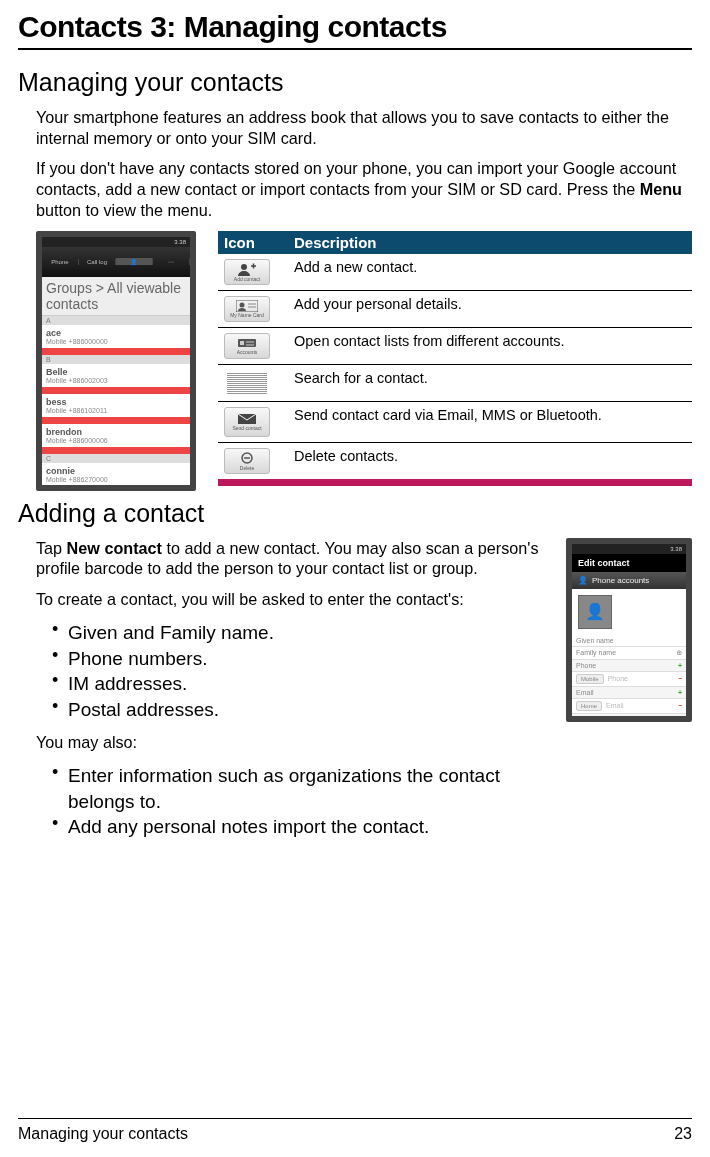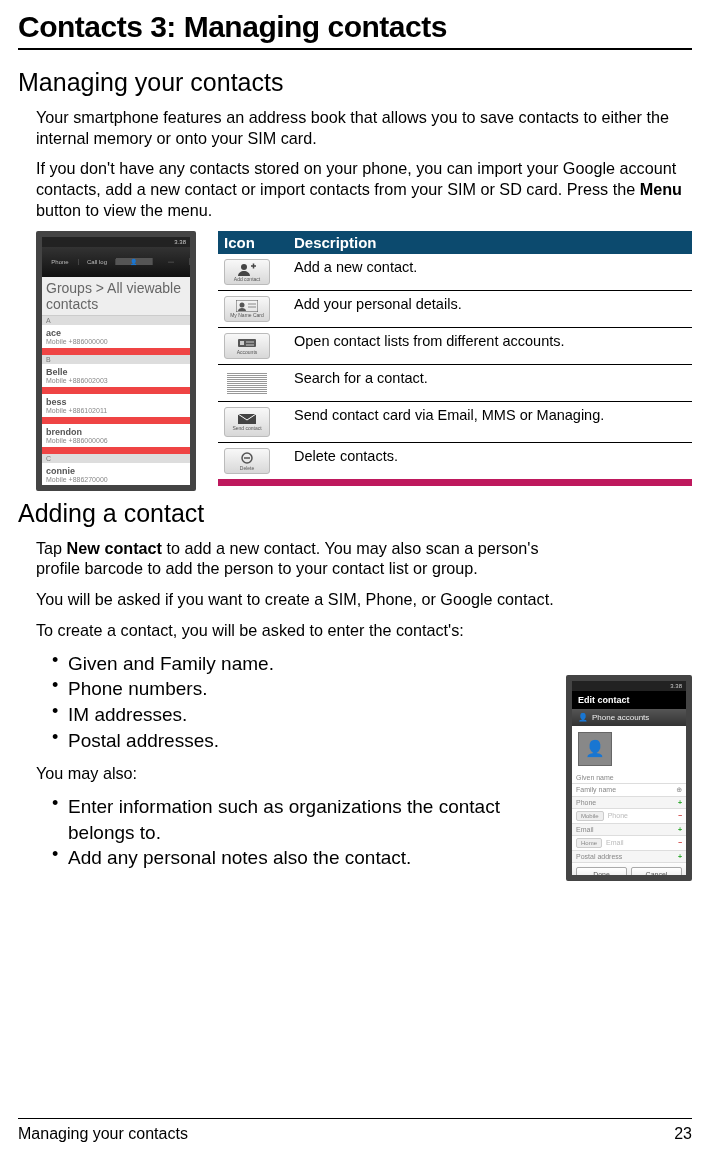--- a/index.html
+++ b/index.html
@@ -44,21 +44,21 @@
     background: #fff;
     border: 6px solid #444;
     border-radius: 2px;
     font-size: 8px;
     color: #444;
     overflow: hidden;
     flex: 0 0 auto;
   }
   .phone-shot.small {
     width: 126px;
-    height: 206px;
+    height: 184px;
   }
   .ps-top {
     height: 10px;
     background: #222;
     color: #ccc;
     font-size: 6px;
     display:flex;
     justify-content:flex-end;
     align-items:center;
     padding:0 4px;
@@ -139,21 +139,21 @@
   .bullets li::before{
     content:"•";
     position:absolute;
     left:0;
     font-size:18px;
     line-height:1.1;
   }
   .adding-row{
     display:flex;
     gap:8px;
-    align-items:flex-end;
+    align-items:flex-start;
   }
   .adding-text{flex:1;}
   .footer{
     position:absolute;
     bottom:14px;
     left:18px;
     right:18px;
     border-top:1px solid #000;
     padding-top:6px;
     font-size:16px;
@@ -289,21 +289,21 @@
         <tr>
           <td class="icon-cell">
               <div class="ico envelope-wrap">
             <svg width="20" height="12" viewBox="0 0 20 12">
                   <rect x="1" y="1" width="18" height="10" fill="#444"></rect>
                   <path d="M1 1l9 6 9-6" stroke="#fff" stroke-width="1" fill="none"></path>
                 </svg>
             <span class="sub">Send contact</span>
           </div>
             </td>
-          <td>Send contact card via Email, MMS or Managing.</td>
+          <td>Send contact card via Email, MMS or Bluetooth.</td>
         </tr>
         <tr>
           <td class="icon-cell">
               <div class="ico">
             <svg width="18" height="14" viewBox="0 0 18 14">
                   <circle cx="9" cy="7" r="5" fill="none" stroke="#555" stroke-width="1.5"></circle>
                   <line x1="6" y1="7" x2="12" y2="7" stroke="#555" stroke-width="1.5"></line>
                 </svg>
             <span class="sub">Delete</span>
           </div>
@@ -315,32 +315,31 @@
   </div>
 </div>
 
 <h2 class="section-title">Adding a contact</h2>
 
 <div class="indent adding-row">
   <div class="adding-text">
     <p class="para">
       <span>Tap </span><span class="bold">New contact</span><span> to add a new contact. You may also scan a person's profile barcode to add the person to your contact list or group.</span>
     </p>
-    <p class="para">You will be asked if you want to create a SIM, Phone, or Google contact.</p>
     <p class="para">To create a contact, you will be asked to enter the contact's:</p>
     <ul class="bullets">
       <li>Given and Family name.</li>
       <li>Phone numbers.</li>
       <li>IM addresses.</li>
       <li>Postal addresses.</li>
     </ul>
     <p class="para">You may also:</p>
     <ul class="bullets">
       <li>Enter information such as organizations the contact belongs to.</li>
-      <li>Add any personal notes also the contact.</li>
+      <li>Add any personal notes import the contact.</li>
     </ul>
   </div>
 
   <div class="phone-shot small">
     <div class="ps-top">
         <span>3.38</span>
       </div>
     <div style="background:#000;color:#fff;font-size:9px;padding:4px 6px;font-weight:bold;">Edit contact</div>
     <div style="background:linear-gradient(#555,#333);color:#eee;font-size:8px;padding:4px 6px;display:flex;align-items:center;gap:4px;">
       <span>👤</span>

